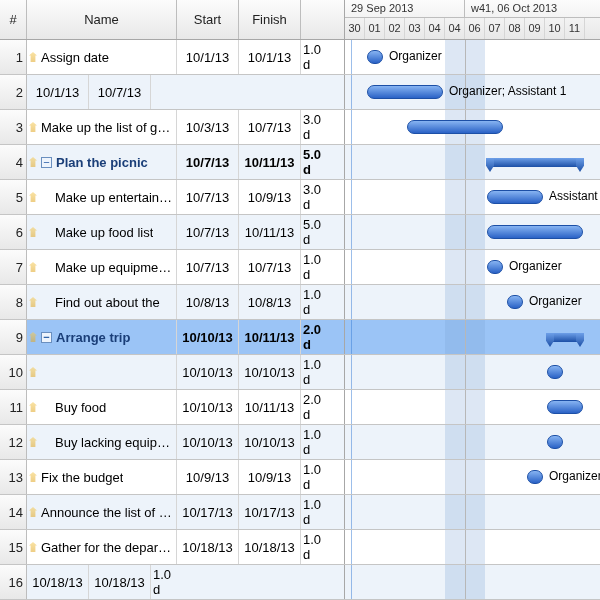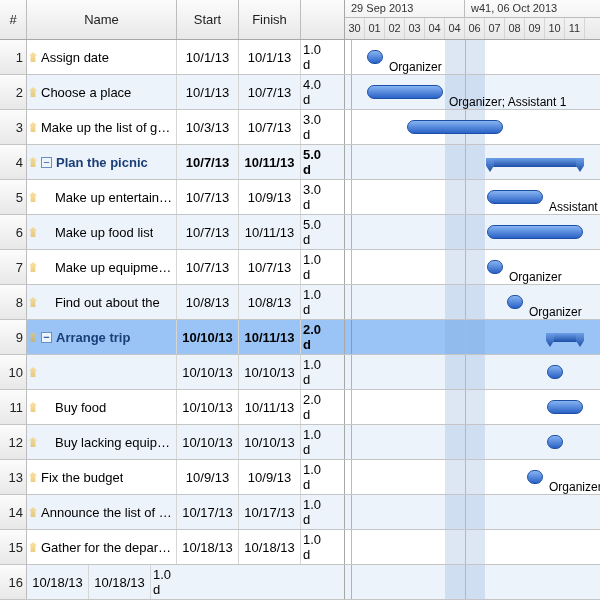--- a/index.html
+++ b/index.html
@@ -94,21 +94,21 @@
     background: linear-gradient(#6d9fe8,#1c4fa6);
     border:none;
   }
   .bar.summary::before, .bar.summary::after {
     content:""; position:absolute; top:0; width:8px; height:14px;
     background: inherit;
   }
   .bar.summary::before{ left:-1px; clip-path: polygon(0 0,100% 0,100% 55%,50% 100%,0 55%);}
   .bar.summary::after { right:-1px; clip-path: polygon(0 0,100% 0,100% 55%,50% 100%,0 55%);}
   .bar-label {
-    position:absolute; top:20px; font-size:12px; white-space:nowrap; color:#000;
+    position:absolute; top:9px; font-size:12px; white-space:nowrap; color:#000;
   }
   .vline { position:absolute; top:0; bottom:0; width:0; border-left:1px solid #3a7dd6; opacity:.5;}
 </style>
 </head>
 <body>
 
 <div class="app">
 
   <div class="header">
     <div class="grid-header">
@@ -158,29 +158,22 @@
           <div class="col-bg weekend" style="left: 120px;"></div>
           <div class="col-bg divider" style="left: 120px;"></div>
           <div class="vline" style="left: 6px;"></div>
           <div class="bar" style="left: 22px; width: 16px;"></div>
           <div class="bar-label" style="left: 44px;">Organizer</div>
         </div>
       </div>
       <div class="row odd">
         <div class="grid">
           <div class="cell col-num">2</div>
-          <div class="cell col-name">
-            <div class="name-wrap">
-              <span class="prio-icon"></span>
-              <span class="task-name" style="padding-left: 0px;">Choose a place</span>
-            </div>
-          </div>
           <div class="cell col-start">10/1/13</div>
           <div class="cell col-finish">10/7/13</div>
-          <div class="cell col-dur">4.0 d</div>
         </div>
         <div class="timeline">
           <div class="col-bg weekend" style="left: 100px;"></div>
           <div class="col-bg weekend" style="left: 120px;"></div>
           <div class="col-bg divider" style="left: 120px;"></div>
           <div class="vline" style="left: 6px;"></div>
           <div class="bar" style="left: 22px; width: 76px;"></div>
           <div class="bar-label" style="left: 104px;">Organizer; Assistant 1</div>
         </div>
       </div>

